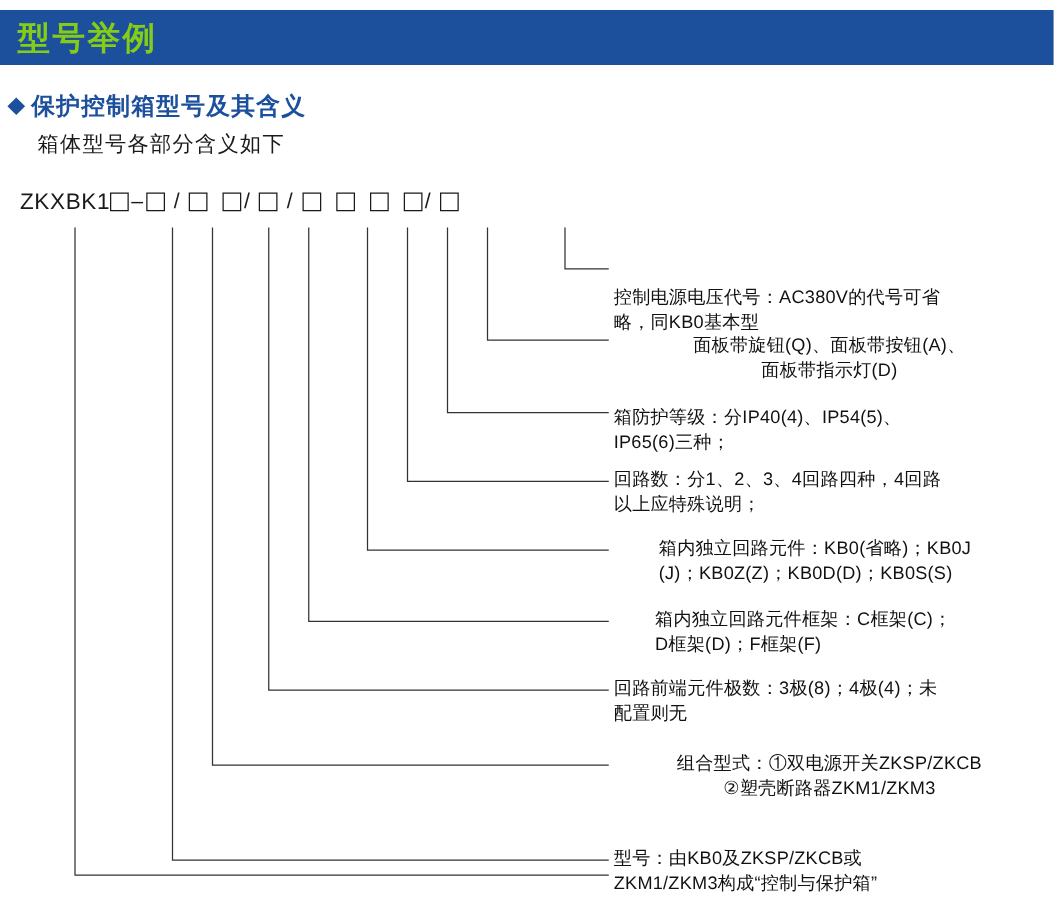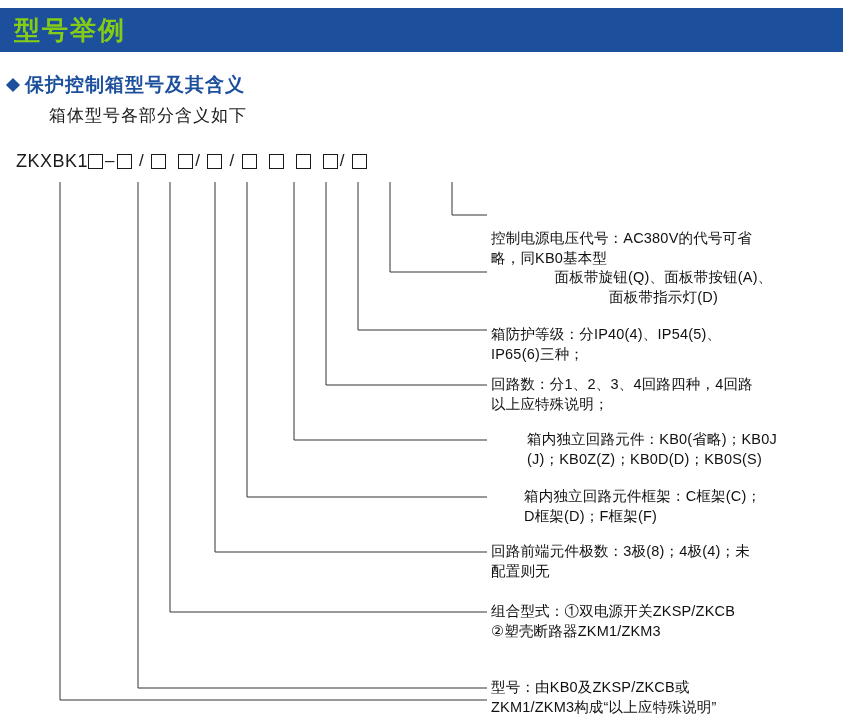--- a/index.html
+++ b/index.html
@@ -59,21 +59,20 @@
     letter-spacing: 1px;
   }
 
   #sub-heading {
     position: absolute;
     left: 30px;
     top: 104px;
     font-size: 17px;
     color: #1a1a1a;
     letter-spacing: 1px;
-    margin-left: 19px;
   }
 
   
   #model-code-row {
     position: absolute;
     left: 16px;
     top: 148px;
     height: 26px;
     display: flex;
     align-items: center;
@@ -118,20 +117,21 @@
   .annotation {
     position: absolute;
     font-size: 14.5px;
     line-height: 20px;
     color: #111111;
     letter-spacing: 0.2px;
     white-space: pre-line;
   }
   .annotation.indent2 {
     white-space: pre-line;
+    text-align: center;
   }
 </style>
 </head>
 <body>
 
 <div id="header-banner">
   <span class="title">型号举例</span>
 </div>
 
 <div id="section-heading">
@@ -212,13 +212,13 @@
 <div class="annotation" style="left:491px; top:486px; width:345px;margin-left:33px;">箱内独立回路元件框架：C框架(C)；
 D框架(D)；F框架(F)</div>
 
 <div class="annotation" style="left:491px; top:541px; width:345px;">回路前端元件极数：3极(8)；4极(4)；未
 配置则无</div>
 
 <div class="annotation indent2" style="left:491px; top:601px; width:345px;">组合型式：①双电源开关ZKSP/ZKCB
             ②塑壳断路器ZKM1/ZKM3</div>
 
 <div class="annotation" style="left:491px; top:677px; width:345px;">型号：由KB0及ZKSP/ZKCB或
-ZKM1/ZKM3构成“以上应特殊说明”</div>
+ZKM1/ZKM3构成“控制与保护箱”</div>
 
 </body></html>

